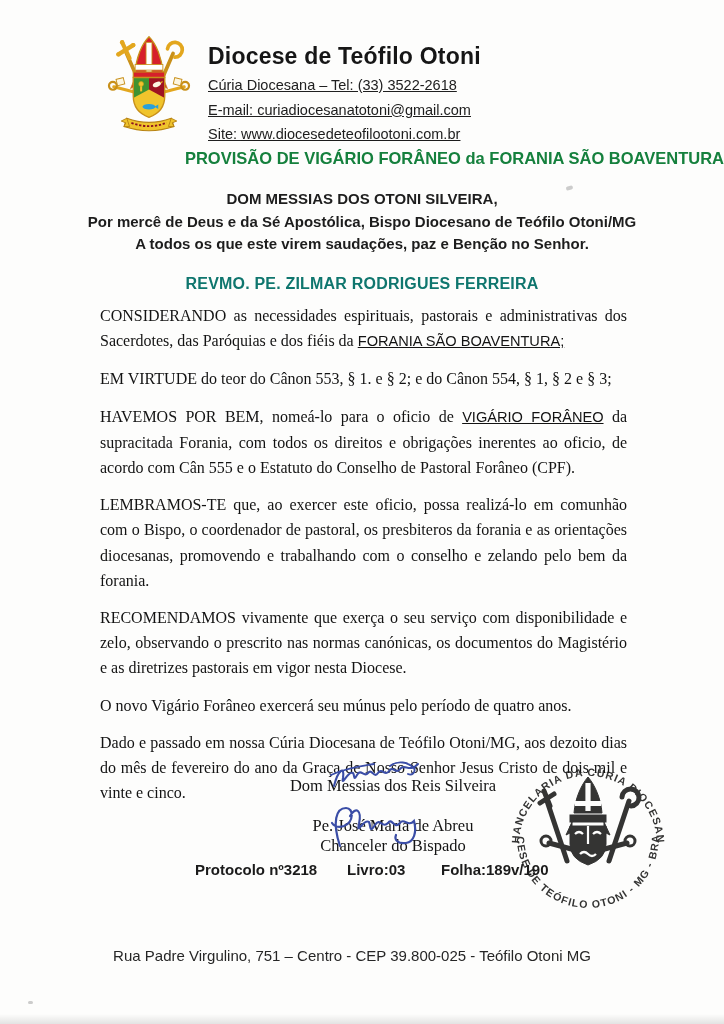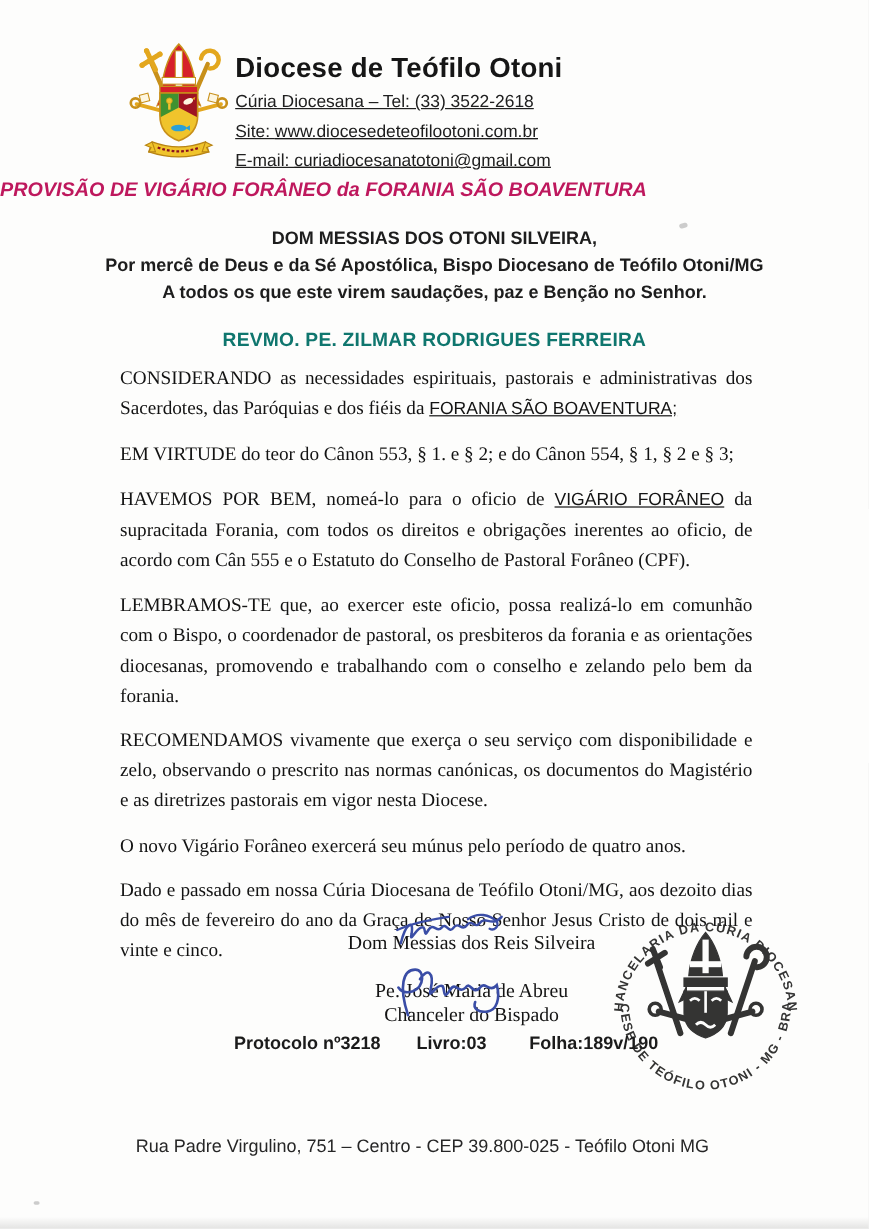--- a/index.html
+++ b/index.html
@@ -3,29 +3,29 @@
 <meta charset="utf-8">
 <style>
   * { margin:0; padding:0; box-sizing:border-box; }
   html,body { background:#e9e9e9; }
   .page {
     position:relative; width:724px; height:1024px;
     background:#fdfdfc; overflow:hidden;
     font-family:"Liberation Sans", sans-serif; color:#1c1c1c;
   }
   
-  .header-row { position:absolute; left:102px; top:34px; display:flex; }
+  .header-row { position:absolute; left:102px; top:34px; display:flex; gap:12px; }
   .logo-box { width:94px; height:100px; flex:0 0 auto; }
   .header-text { padding-top:9px; }
   .org-name { font-size:23px; font-weight:bold; color:#161616; letter-spacing:.2px; }
   .contact-line { font-size:14.5px; line-height:18.6px; color:#202020; margin-top:6px;text-decoration:underline; }
   .doc-link { color:#1c1c1c; text-decoration:underline; cursor:pointer; }
   
-  .doc-title { position:absolute; top:149px; left:0; width:100%; text-align:left;
-    font-size:16.5px; font-weight:600; color:#be185d;font-style:italic; }
+  .doc-title { position:absolute; top:149px; left:0; width:100%; text-align:right;
+    font-size:16.5px; font-weight:600; color:#15803d; }
   .salutation { position:absolute; top:188px; left:0; width:100%; text-align:center;
     font-size:15px; font-weight:bold; line-height:22.5px; color:#1d1d1d; }
   .addressee { position:absolute; top:275px; left:0; width:100%; text-align:center;
     font-size:16px; font-weight:700; letter-spacing:.2px; color:#0f766e; }
   
   .body-block { position:absolute; left:100px; right:97px; top:303px;
     font-family:"Liberation Serif", serif; font-size:16px; color:#131313; }
   .body-par { text-align:justify; line-height:25.2px; margin-bottom:12px; }
   .run-sans { font-family:"Liberation Sans", sans-serif; font-size:14.6px;text-decoration:underline; }
   
@@ -110,22 +110,22 @@
 
         <path d="M26,91 q24,9 48,0 l3,9 q-27,9 -54,0 Z" fill="#f0c42c" stroke="#b88414" stroke-width="1.2"></path>
         <path d="M26,91 l-6,3 5,2 -2,4 6,0 Z" fill="#f0c42c" stroke="#b88414" stroke-width="1"></path>
         <path d="M74,91 l6,3 -5,2 2,4 -6,0 Z" fill="#f0c42c" stroke="#b88414" stroke-width="1"></path>
         <path d="M31,96 q19,7 38,0" fill="none" stroke="#8b1020" stroke-width="2" stroke-dasharray="2.5,1.8"></path>
       </svg>
     </div>
     <div class="header-text">
       <div class="org-name">Diocese de Teófilo Otoni</div>
       <div class="contact-line">Cúria Diocesana – Tel: (33) 3522-2618</div>
+      <div class="contact-line"><span>E-mail: </span><a class="doc-link">curiadiocesanatotoni@gmail.com</a></div>
       <div class="contact-line"><span>Site: </span><a class="doc-link">www.diocesedeteofilootoni.com.br</a></div>
-      <div class="contact-line"><span>E-mail: </span><a class="doc-link">curiadiocesanatotoni@gmail.com</a></div>
     </div>
   </div>
 
   <div class="doc-title">PROVISÃO DE VIGÁRIO FORÂNEO da FORANIA SÃO BOAVENTURA</div>
 
   <div class="salutation">
     <div>DOM MESSIAS DOS OTONI SILVEIRA,</div>
     <div>Por mercê de Deus e da Sé Apostólica, Bispo Diocesano de Teófilo Otoni/MG</div>
     <div>A todos os que este virem saudações, paz e Benção no Senhor.</div>
   </div>

